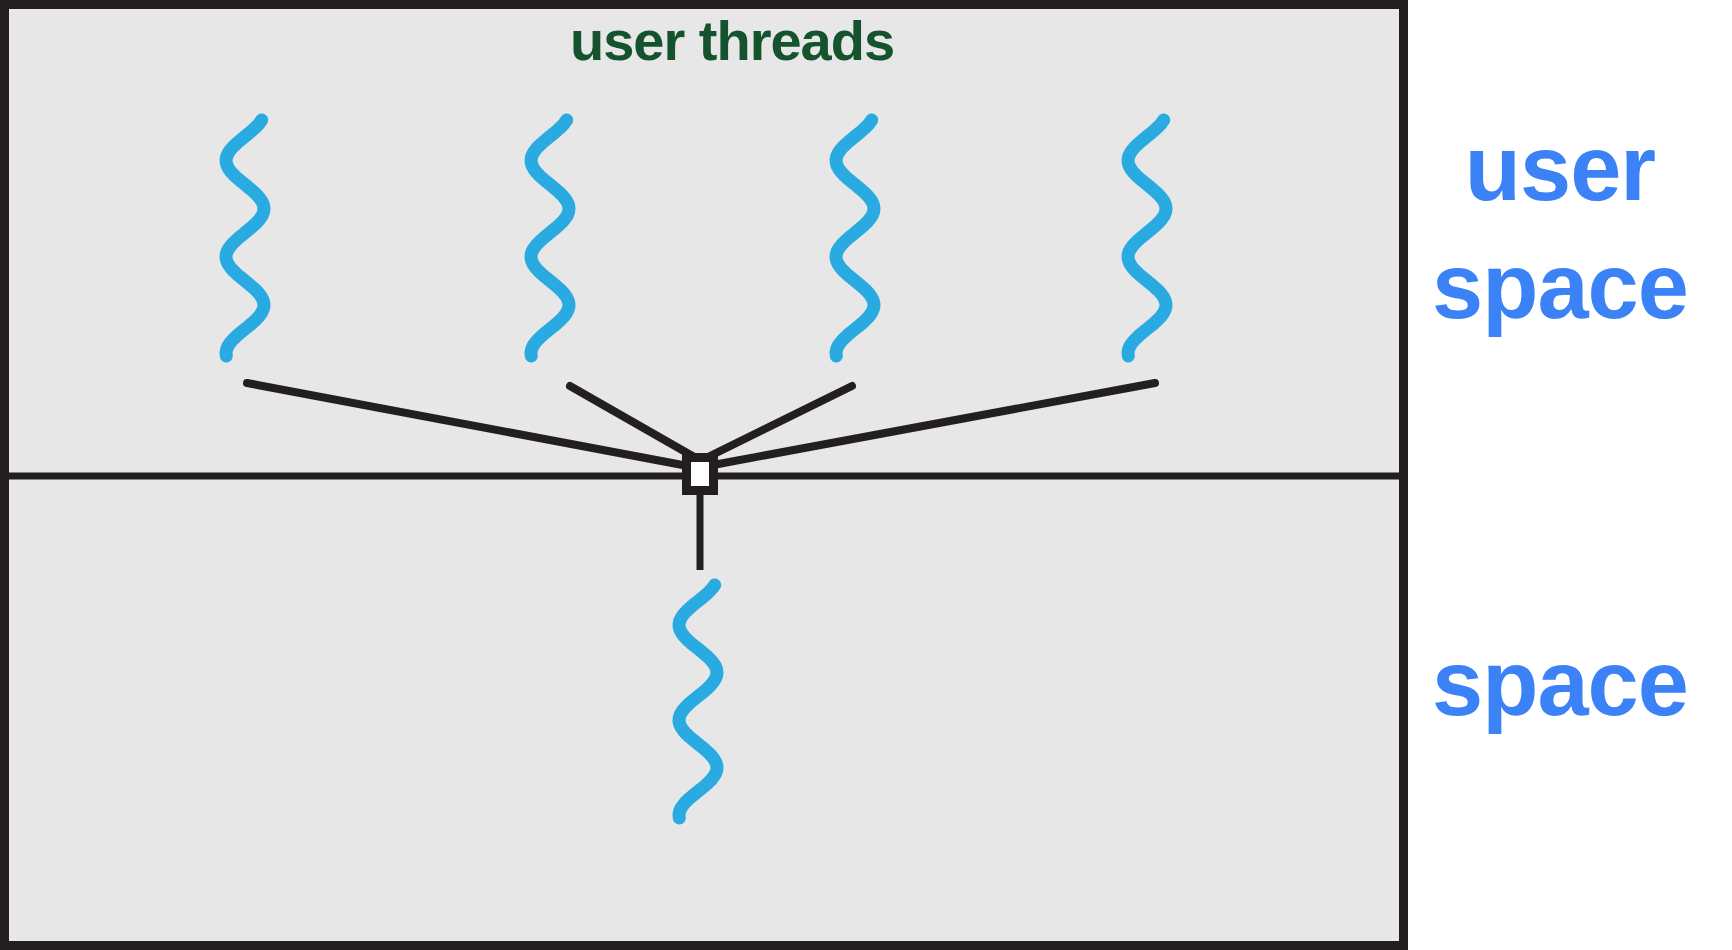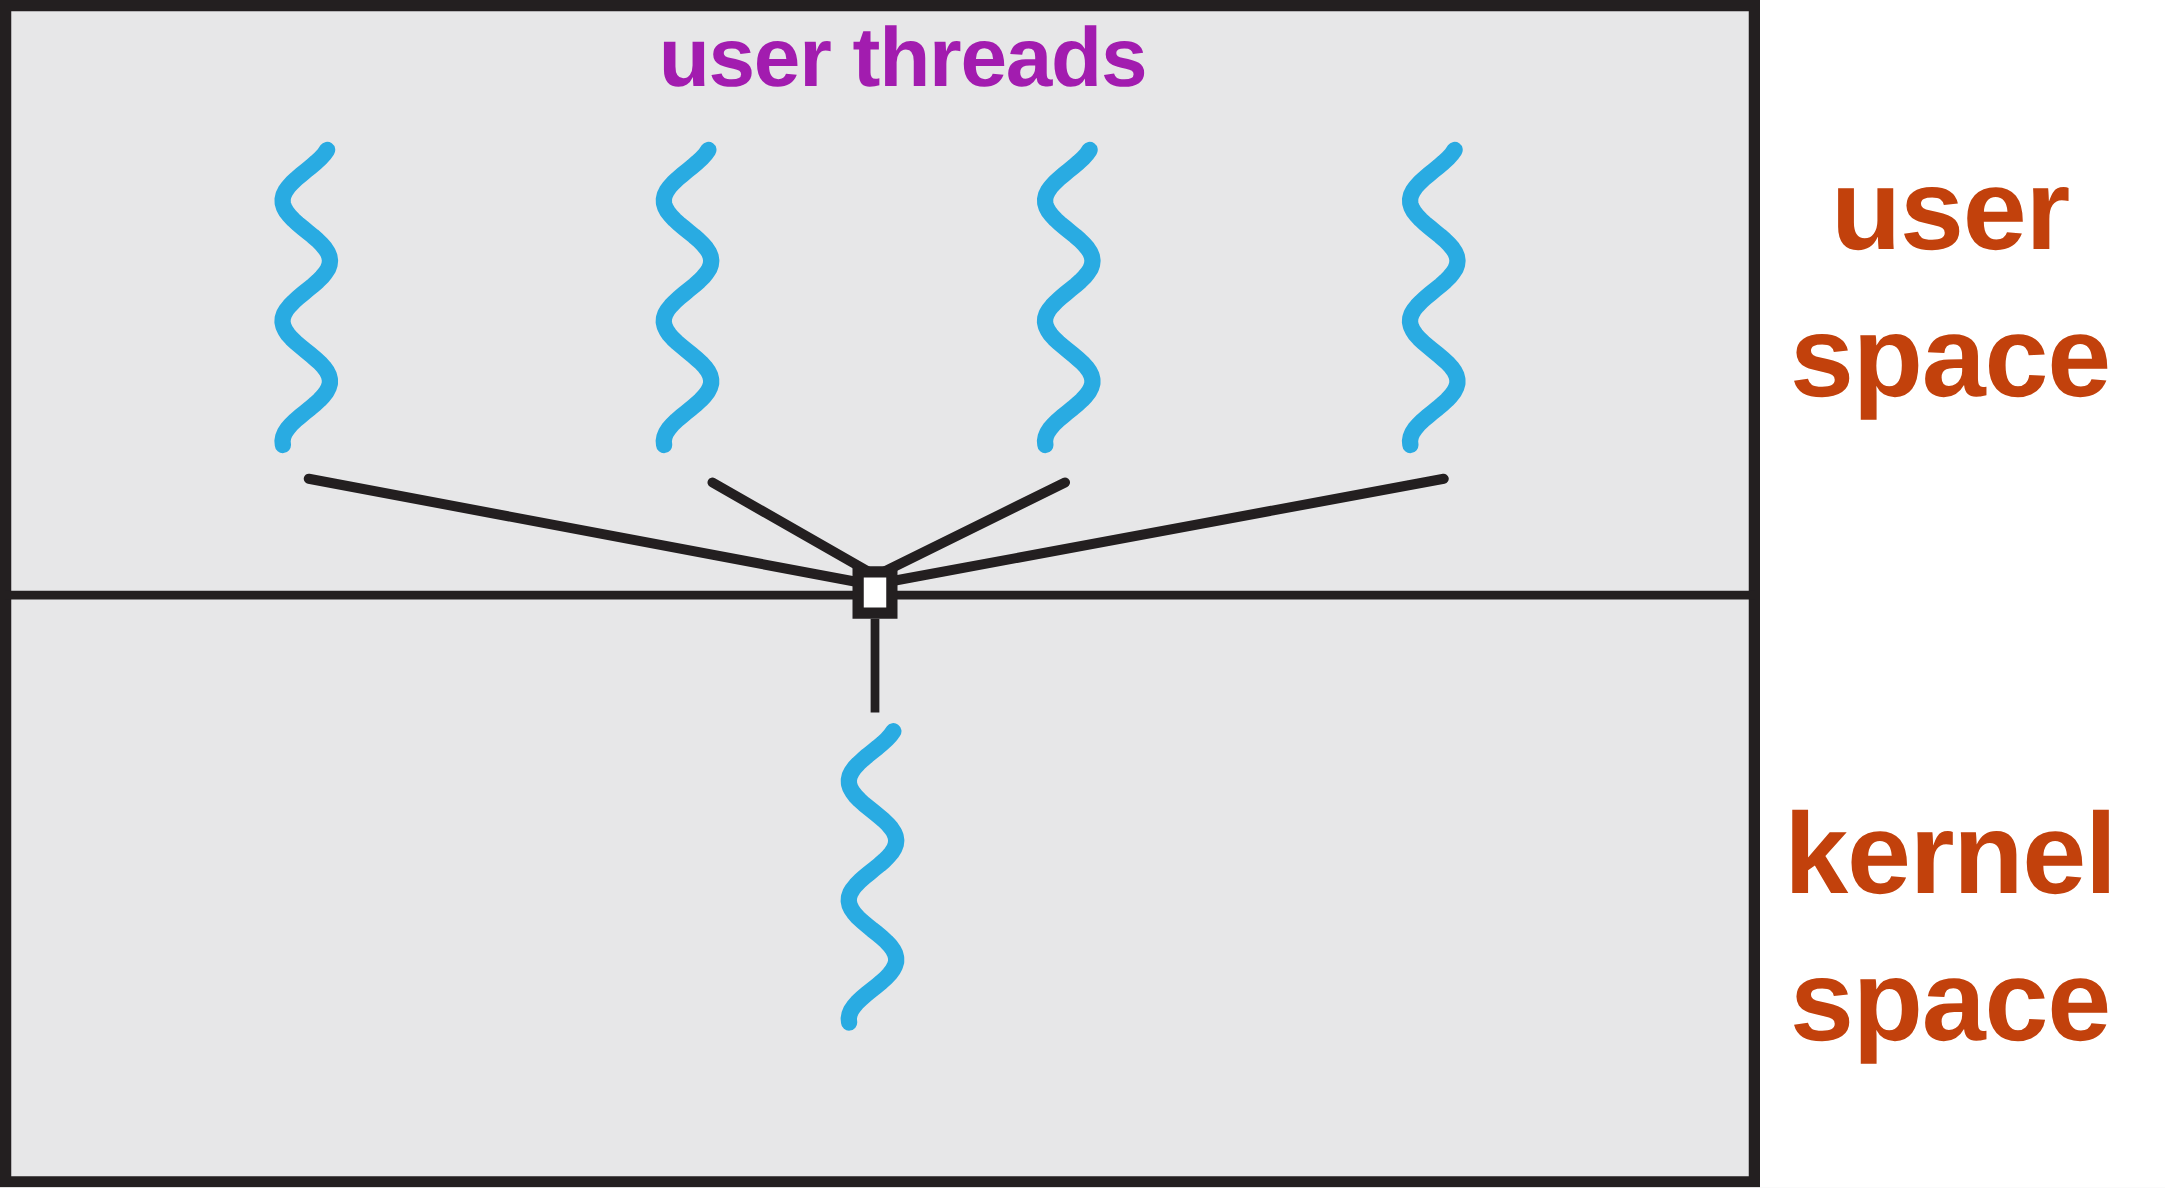--- a/index.html
+++ b/index.html
@@ -18,41 +18,41 @@
   .fig-svg {
     position: absolute;
     left: 0;
     top: 0;
     width: 1732px;
     height: 950px;
     display: block;
   }
   .title-label {
     position: absolute;
-    left: 18px;
+    left: 28px;
     width: 1408px;
     text-align: center;
-    font-size: 67px;
+    font-size: 56px;
     font-weight: 600;
     line-height: 1;
-    color: #a21caf;
+    color: #14532d;
     letter-spacing: -1px;
     white-space: nowrap;
   }
   .title-top { top: 13px; }
   .title-bottom { top: 847px; }
   .side-label {
     position: absolute;
     left: 1408px;
     width: 304px;
     text-align: center;
     font-size: 92px;
     font-weight: 600;
     line-height: 118px;
-    color: #c2410c;
+    color: #3b82f6;
     letter-spacing: -1px;
   }
   .side-label span { display: block; }
   .side-top { top: 109px; }
   .side-bottom { top: 624px; }
 </style>
 </head>
 <body>
 
 <div class="stage">
@@ -75,17 +75,16 @@
 
   <div class="title-label title-top">user threads</div>
 
 
   <div class="side-label side-top">
     <span>user</span>
     <span>space</span>
   </div>
 
   <div class="side-label side-bottom">
-    <span>kernel</span>
     <span>space</span>
   </div>
 
 </div>
 
 </body></html>

